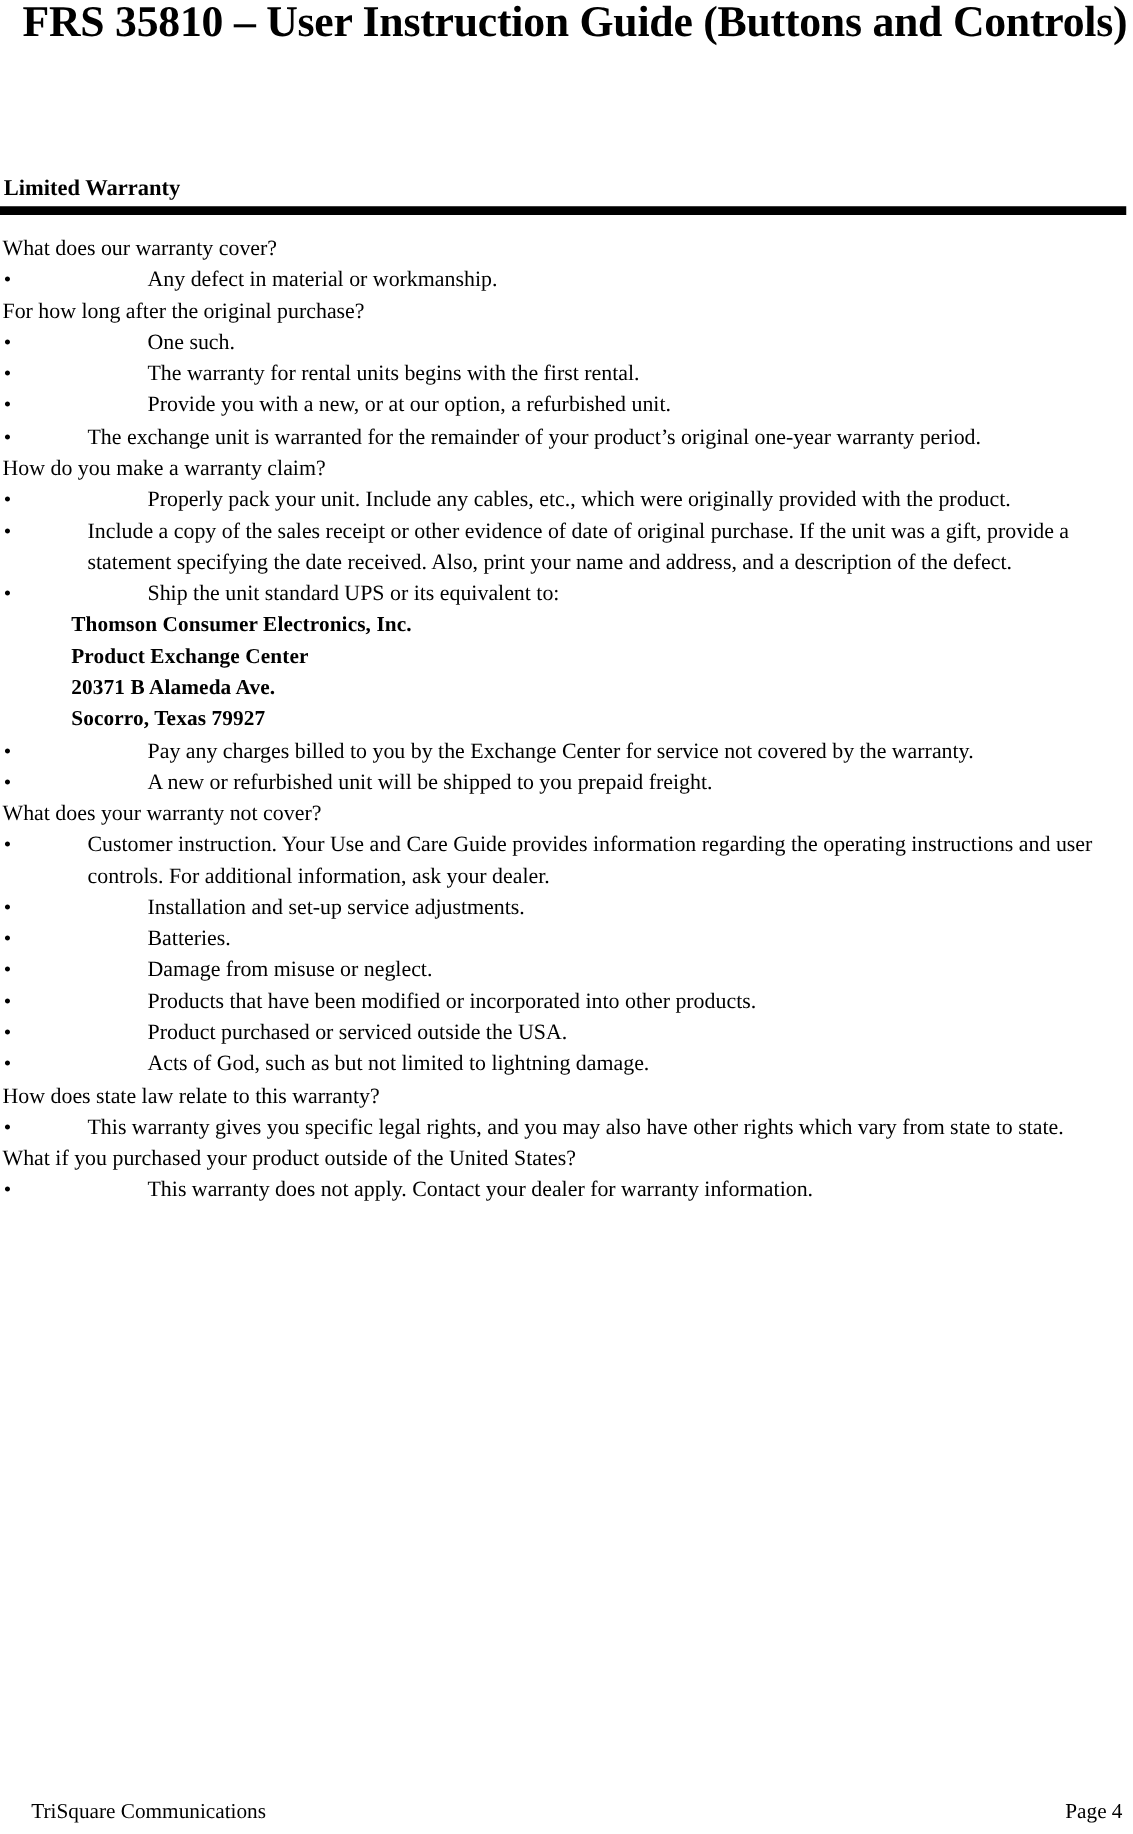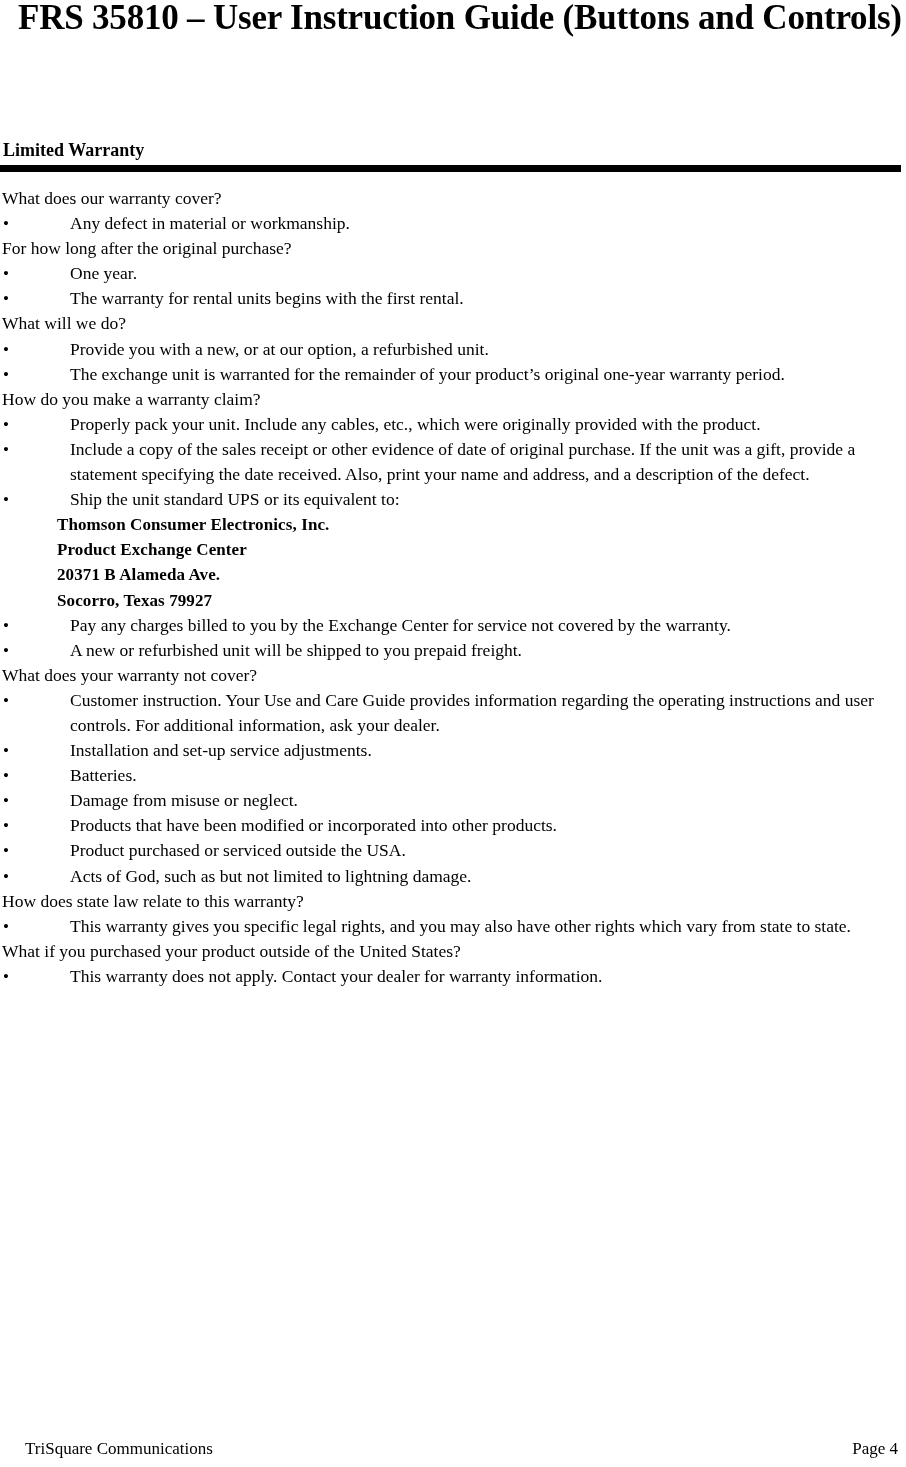--- a/index.html
+++ b/index.html
@@ -80,20 +80,21 @@
     top: 0;
     width: 14px;
     font-size: 17px;
     line-height: 25.1px;
   }
   .bullet-row .bullet-text {
     display: block;
   }
   .bullet-row.nowrap .bullet-text {
     white-space: nowrap;
+    margin-left: 48px;
   }
 
   .addr-line {
     padding-left: 57px;
     font-weight: bold;
     font-size: 17px;
     letter-spacing: 0.1px;
     white-space: nowrap;
   }
 
@@ -135,28 +136,27 @@
 
     <div class="bullet-row nowrap">
       <span class="bullet-mark">•</span>
       <span class="bullet-text">Any defect in material or workmanship.</span>
     </div>
 
     <div class="q-line">For how long after the original purchase?</div>
 
     <div class="bullet-row nowrap">
       <span class="bullet-mark">•</span>
-      <span class="bullet-text">One year.</span>
+      <span class="bullet-text">One such.</span>
     </div>
     <div class="bullet-row nowrap">
       <span class="bullet-mark">•</span>
       <span class="bullet-text">The warranty for rental units begins with the first rental.</span>
     </div>
 
-    <div class="q-line">What will we do?</div>
 
     <div class="bullet-row nowrap">
       <span class="bullet-mark">•</span>
       <span class="bullet-text">Provide you with a new, or at our option, a refurbished unit.</span>
     </div>
     <div class="bullet-row">
       <span class="bullet-mark">•</span>
       <span class="bullet-text">The exchange unit is warranted for the remainder of your product’s original one-year warranty period.</span>
     </div>
 

